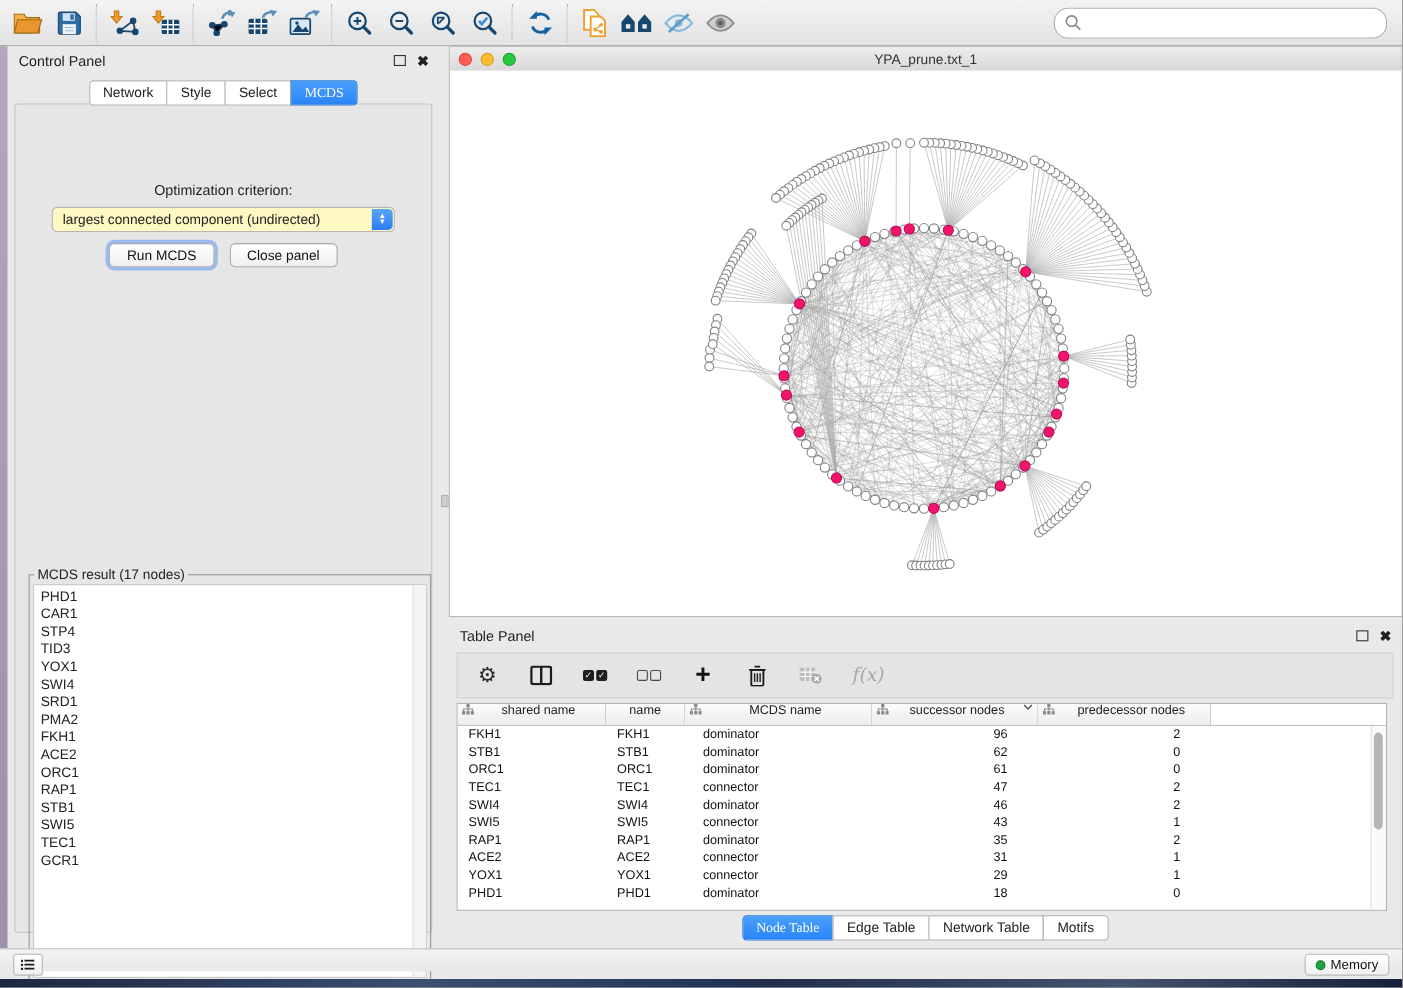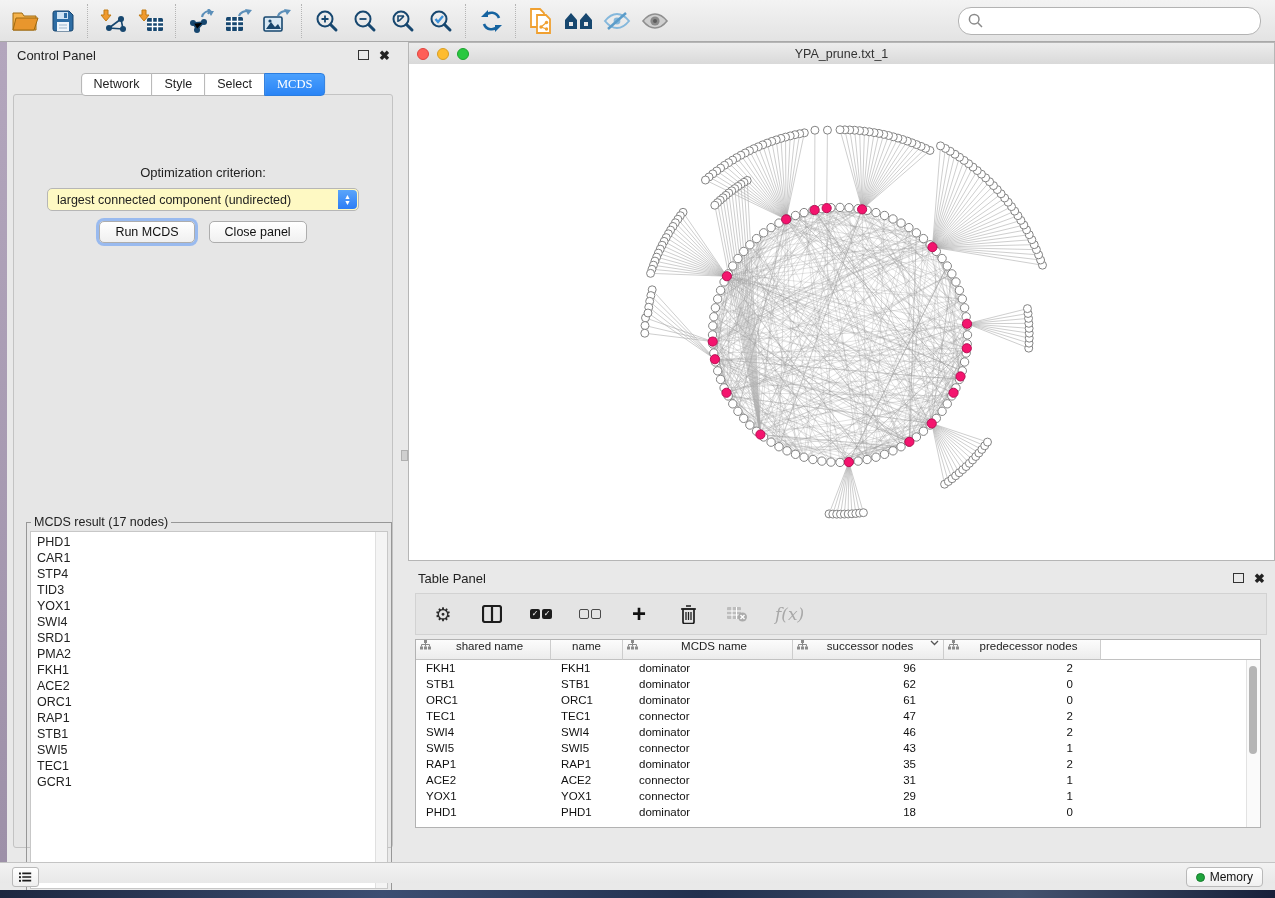--- a/index.html
+++ b/index.html
@@ -1303,20 +1303,26 @@
             <div class="td" style="width: 72px; text-align: left; padding: 0px 0px 0px 10px;">PHD1</div>
             <div class="td" style="width: 170px; text-align: left; padding: 0px 0px 0px 16px;">dominator</div>
             <div class="td" style="width: 151px; text-align: right; padding: 0px 28px 0px 0px;">18</div>
             <div class="td" style="width: 157px; text-align: right; padding: 0px 28px 0px 0px;">0</div>
           </div>
         </div>
       <div class="tscroll">
           <div class="tthumb"></div>
         </div>
     </div>
+    <div class="bottom-tabs" id="bottom-tabs">
+        <span class="tab active">Node Table</span>
+        <span class="tab">Edge Table</span>
+        <span class="tab">Network Table</span>
+        <span class="tab">Motifs</span>
+      </div>
   </div>
 
   <div class="status-bar">
     <button class="list-btn">
         <svg width="16" height="12" viewBox="0 0 16 12">
           <path d="M4 1.5h11M4 6h11M4 10.5h11" stroke="#1d1d1d" stroke-width="2"></path>
           <rect x="0" y="0.5" width="2.4" height="2.4" fill="#1d1d1d"></rect>
           <rect x="0" y="5" width="2.4" height="2.4" fill="#1d1d1d"></rect>
           <rect x="0" y="9.5" width="2.4" height="2.4" fill="#1d1d1d"></rect>
         </svg>

